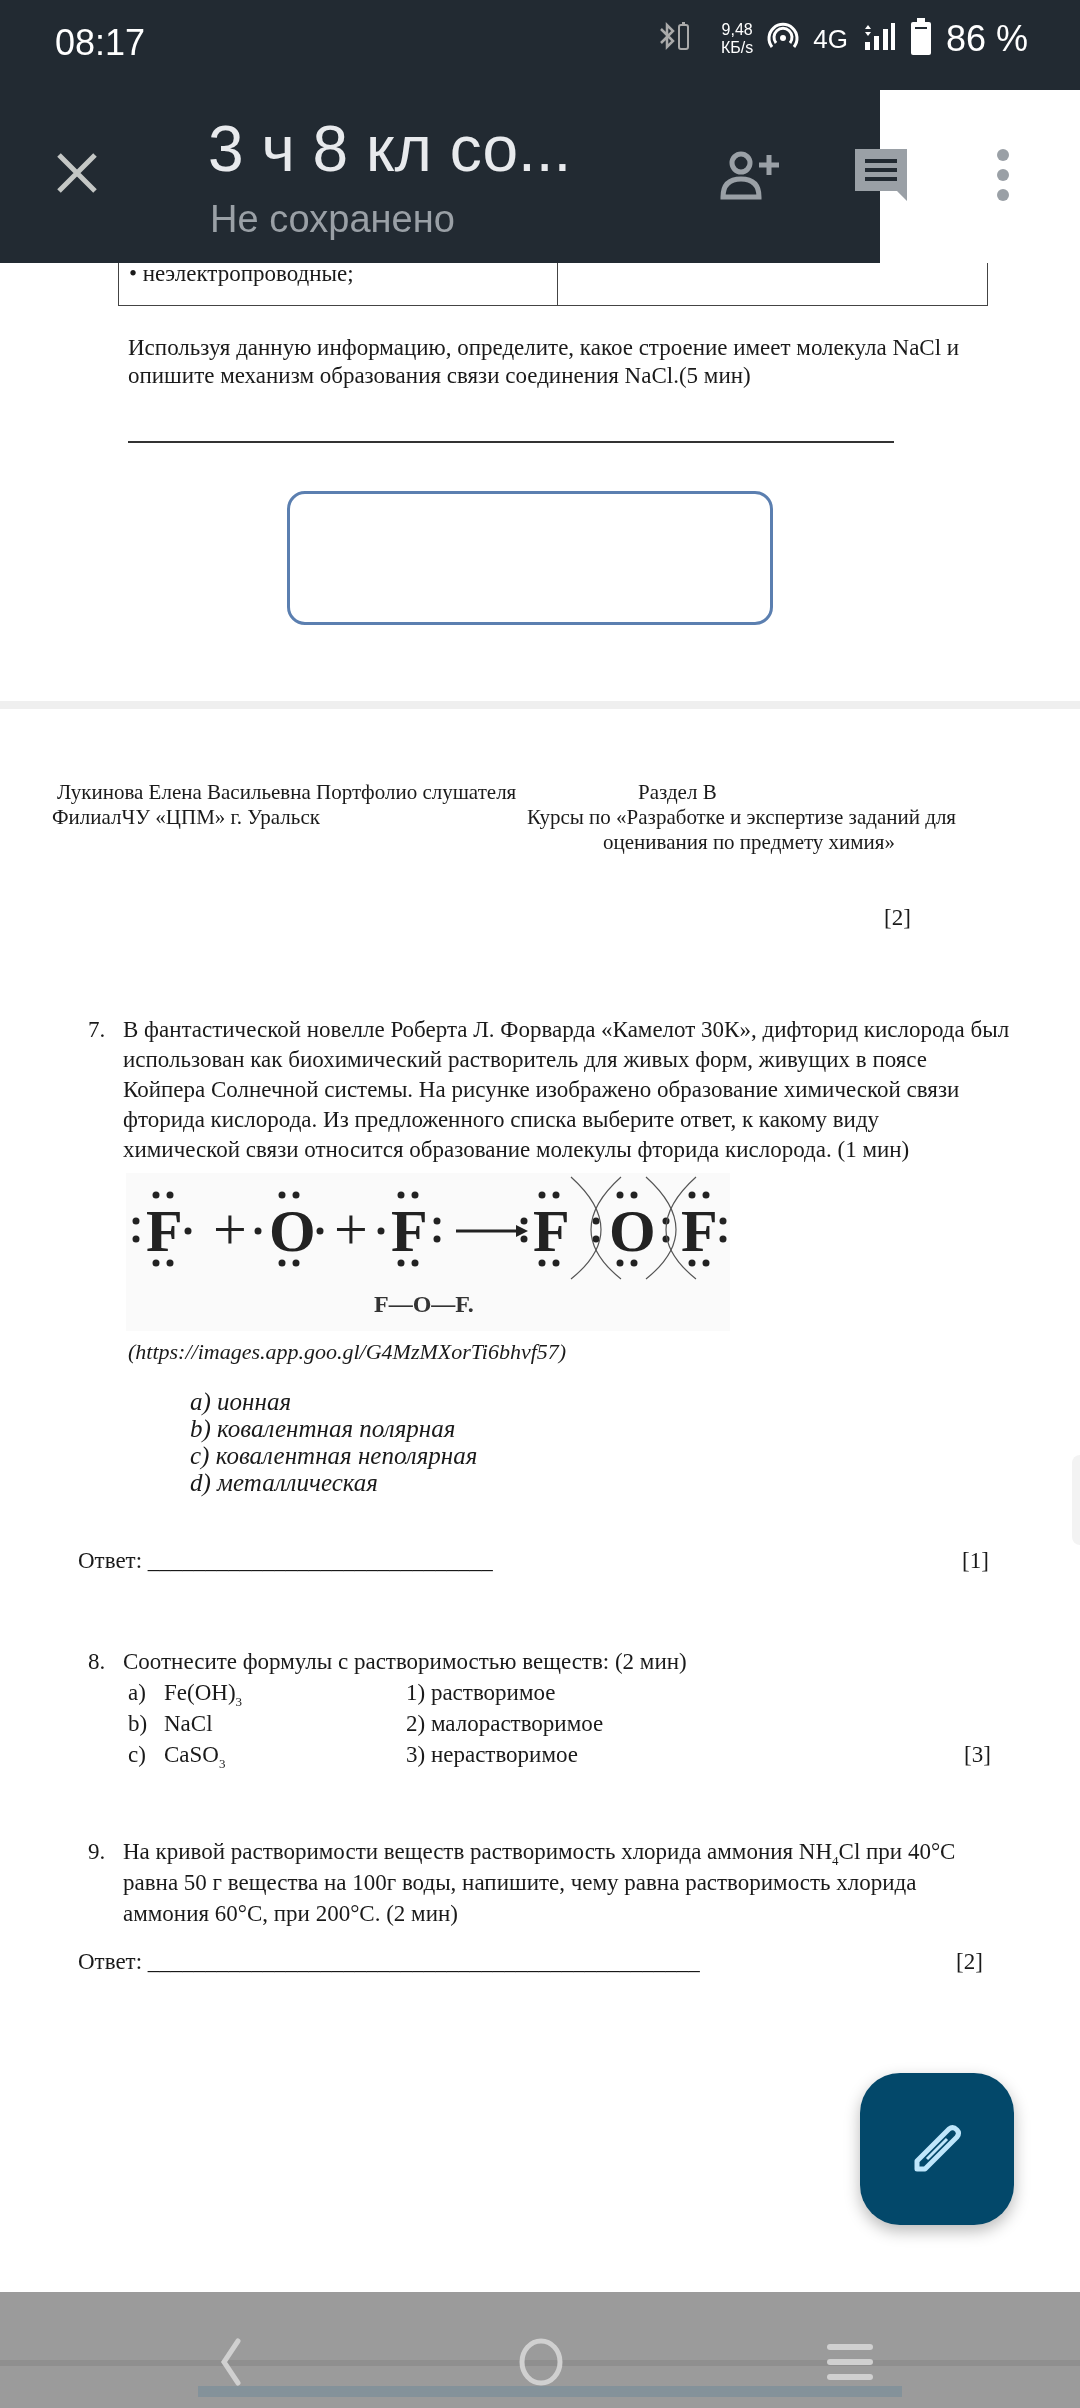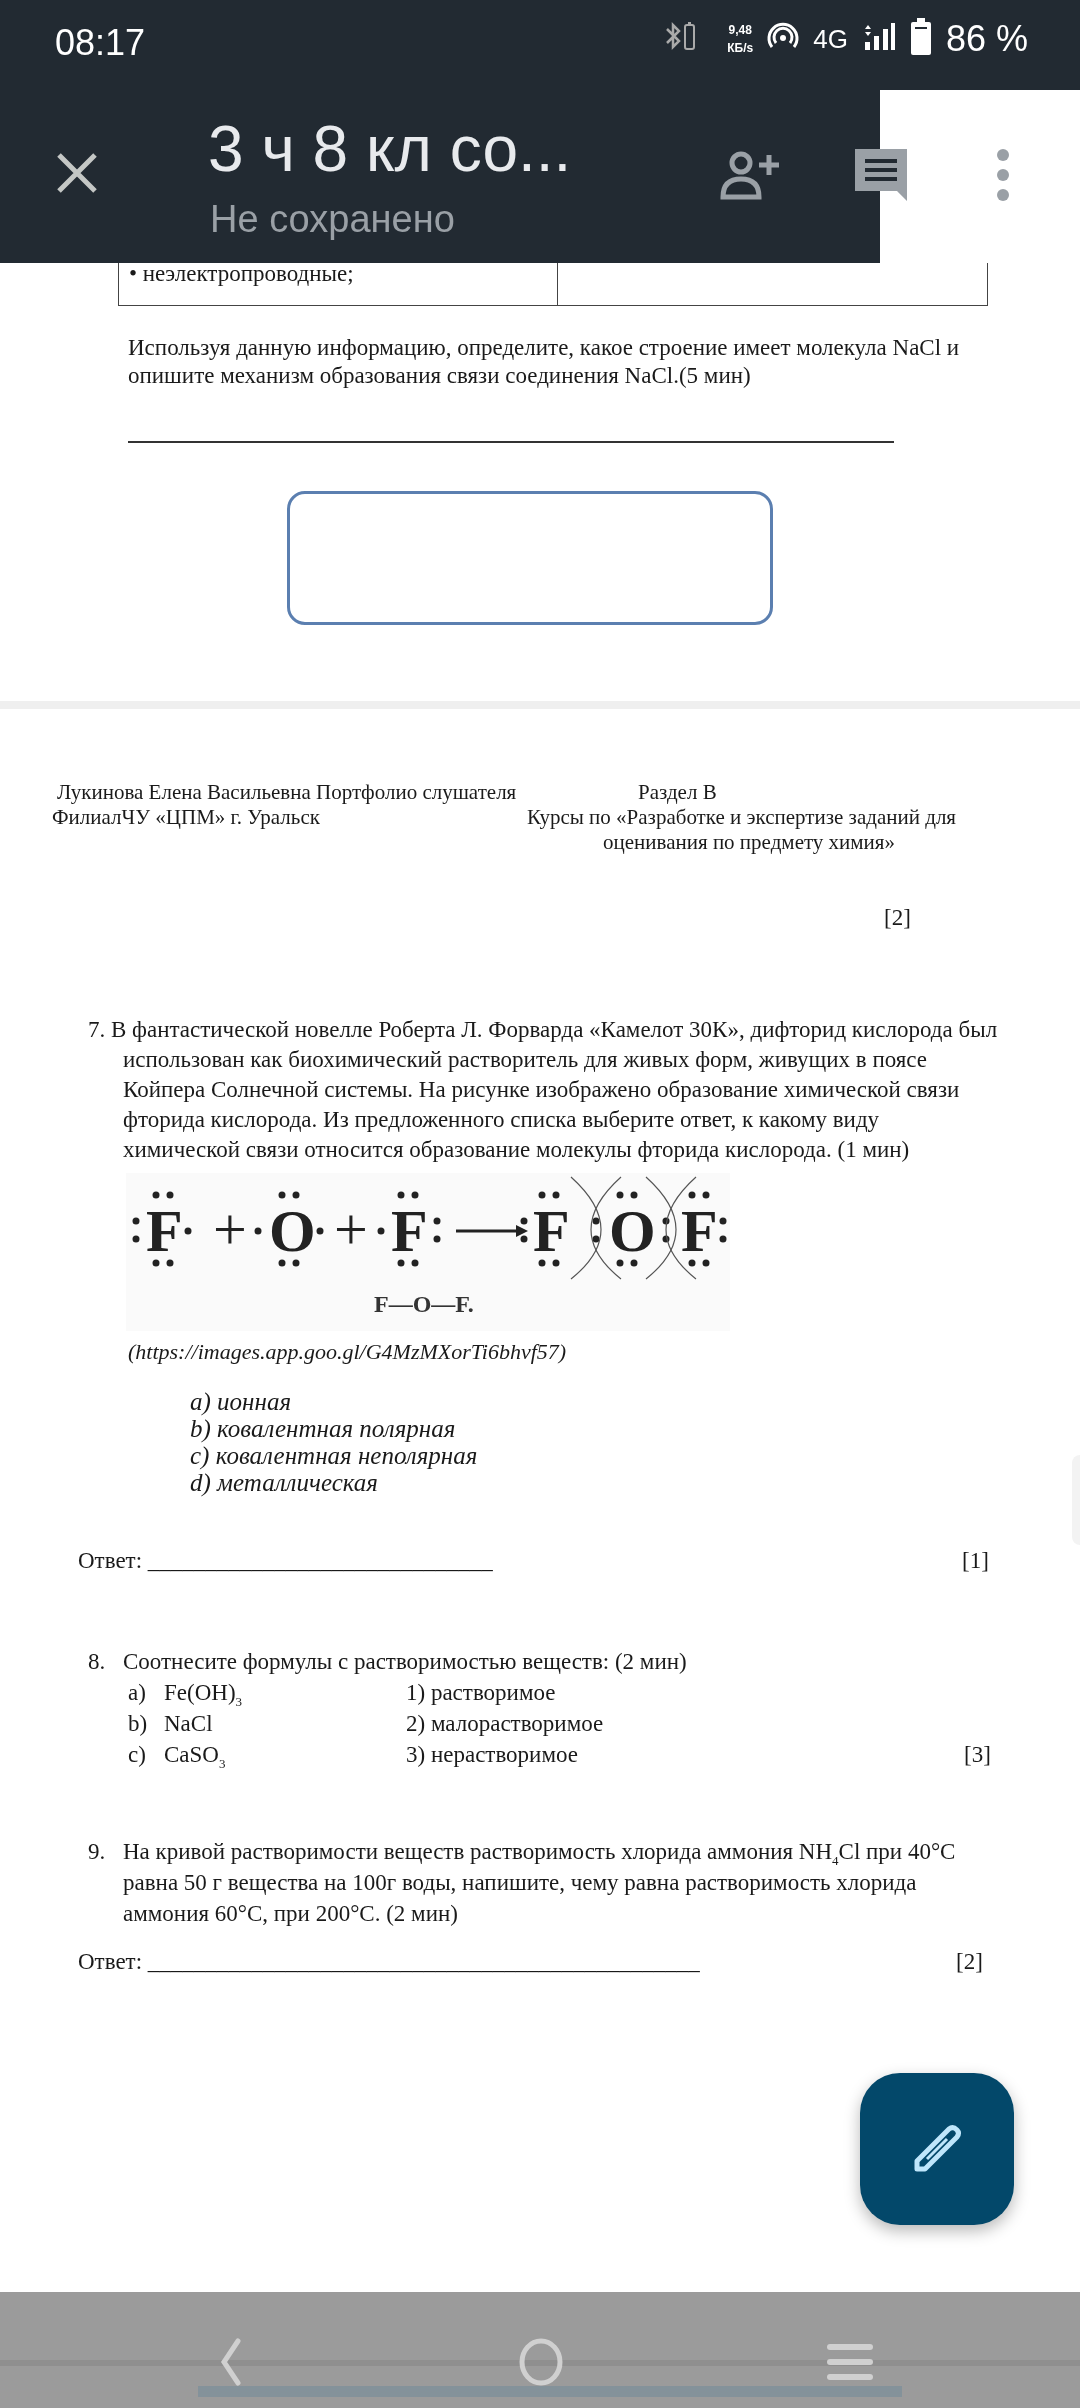--- a/index.html
+++ b/index.html
@@ -1,20 +1,20 @@
 <!DOCTYPE html>
 <html><head>
 <meta charset="utf-8">
 <style>
   html, body { margin:0; padding:0; }
   body { width:1080px; height:2408px; position:relative; overflow:hidden; background:#ffffff; font-family:"Liberation Sans", sans-serif; }
   .statusbar { position:absolute; left:0; top:0; width:1080px; height:90px; background:#222a32; color:#fff; }
   .time { position:absolute; left:55px; top:22px; font-size:36px; color:#fff; }
   .status-right { position:absolute; right:52px; top:18px; display:flex; align-items:center; gap:14px; color:#fff; }
-  .netspeed { display:flex; flex-direction:column; align-items:center; font-size:12px; font-weight:bold; line-height:18px;margin-left:14px; }
+  .netspeed { display:flex; flex-direction:column; align-items:center; font-size:16px; font-weight:normal; line-height:18px;margin-left:14px; }
   .batt-pct { font-size:36px;text-align:center; }
   .lte { font-size:26px; }
   .appbar { position:absolute; left:0; top:90px; width:880px; height:173px; background:#222a32; }
   .close-btn { position:absolute; left:44px; top:50px; width:66px; height:66px; display:flex; align-items:center; justify-content:center; }
   .title { position:absolute; left:208px; top:22px; font-size:64px; color:#e8eaed; white-space:nowrap; }
   .subtitle { position:absolute; left:210px; top:108px; font-size:38px; color:#9aa0a6; }
   .ab-icon { position:absolute; top:50px; width:70px; height:70px; display:flex; align-items:center; justify-content:center; }
   .doc { position:absolute; left:0; top:263px; width:1080px; font-family:"Liberation Serif", serif; color:#1a1a1a; }
   .p { position:absolute; font-size:23px; line-height:30px; }
   .tbl { position:absolute; left:118px; top:0; width:868px; height:42px; border:1.5px solid #444; border-top:none; }
@@ -120,21 +120,21 @@
   <div class="page-gap"></div>
 
   <div class="p" style="left:57px; top:514px; font-size:21px;">Лукинова Елена Васильевна Портфолио слушателя</div>
   <div class="p" style="left:52px; top:539px; font-size:21px;">ФилиалЧУ «ЦПМ» г. Уральск</div>
   <div class="p" style="left:638px; top:514px; font-size:21px;">Раздел В</div>
   <div class="p" style="left:527px; top:539px; font-size:21px;">Курсы по «Разработке и экспертизе заданий для</div>
   <div class="p" style="left:603px; top:564px; font-size:21px;">оценивания по предмету химия»</div>
   <div class="p" style="left:884px; top:640px;">[2]</div>
 
   <div class="p" style="left:88px; top:752px;">7.</div>
-  <div class="p" style="left:111px; top:752px;">В фантастической новелле Роберта Л. Форварда «Камелот 30К», дифторид кислорода был</div>
+  <div class="p" style="left:123px; top:752px;">В фантастической новелле Роберта Л. Форварда «Камелот 30К», дифторид кислорода был</div>
   <div class="p" style="left:123px; top:782px;">использован как биохимический растворитель для живых форм, живущих в поясе</div>
   <div class="p" style="left:123px; top:812px;">Койпера Солнечной системы. На рисунке изображено образование химической связи</div>
   <div class="p" style="left:123px; top:842px;">фторида кислорода. Из предложенного списка выберите ответ, к какому виду</div>
   <div class="p" style="left:123px; top:872px;">химической связи относится образование молекулы фторида кислорода. (1 мин)</div>
 
   <div style="position:absolute; left:126px; top:910px; width:604px; height:158px; background:#fafafa;">
     <svg width="604" height="158" viewBox="0 0 604 158" style="position:absolute;left:0;top:0;">
       <g fill="#222" font-family="Liberation Serif, serif" font-size="60" font-weight="bold">
         <text x="20" y="78">F</text>
         <text x="87" y="76" font-weight="normal">+</text>

